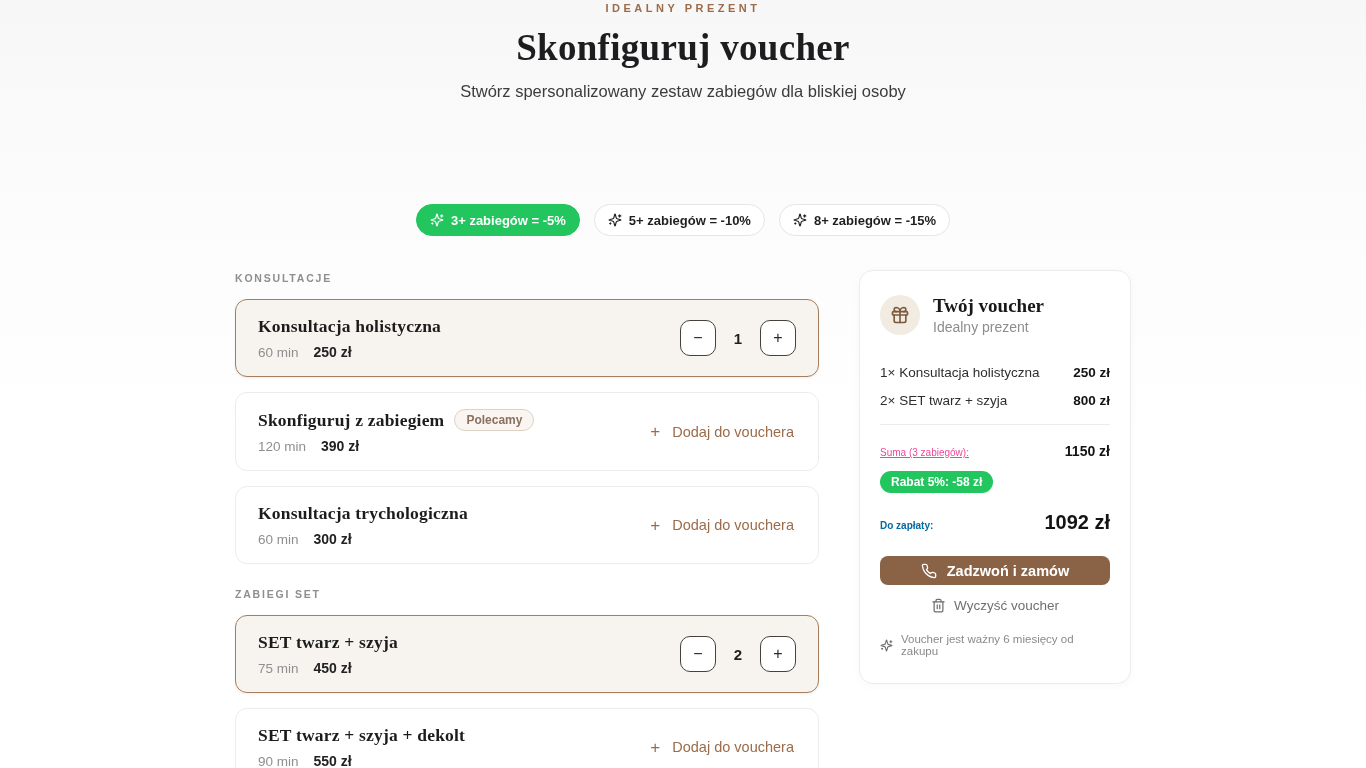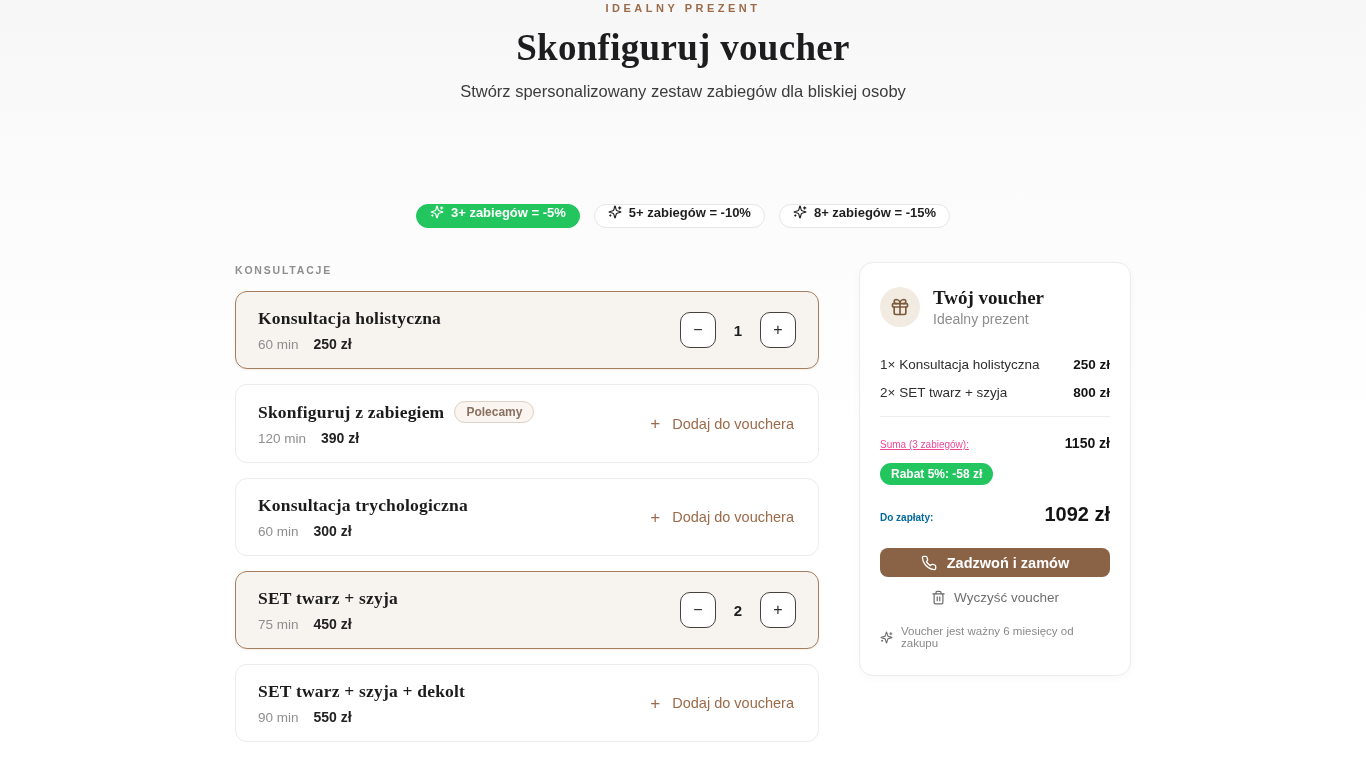--- a/index.html
+++ b/index.html
@@ -25,22 +25,22 @@
   .hero .sub {
     margin-top: 13px; font-size: 16.5px; color: #3c3c3c; font-weight: 400;
   }
 
   
   .badges {
     display: flex; justify-content: center; gap: 14px;
     margin-top: 103px;
   }
   .badge-pill {
-    display: inline-flex; gap: 7px;
-    height: 24px; padding: 0 13px; border-radius: 999px;
+    display: inline-flex; align-items: center; gap: 7px;
+    height: 32px; padding: 0 13px; border-radius: 999px;
     font-size: 13px; font-weight: 600; color: #1f1f1f;
     background: #ffffff; border: 1px solid #e6e6e6;
   }
   .badge-pill.active {
     background: #22c55e; border-color: #22c55e; color: #ffffff;
   }
   .badge-pill svg { flex: 0 0 auto; }
 
   
   .main {
@@ -237,20 +237,21 @@
           <span class="item-duration">60 min</span>
           <span class="item-price">300 zł</span>
         </div>
       </div>
       <button class="add-btn">
         <span class="plus">+</span>
         <span>Dodaj do vouchera</span>
       </button>
     </div>
 
+    <div class="section-label second">Zabiegi SET</div>
 
     <div class="item-card selected">
       <div>
         <div class="item-title-row">
           <span class="item-title serif">SET twarz + szyja</span>
         </div>
         <div class="item-meta">
           <span class="item-duration">75 min</span>
           <span class="item-price">450 zł</span>
         </div>

